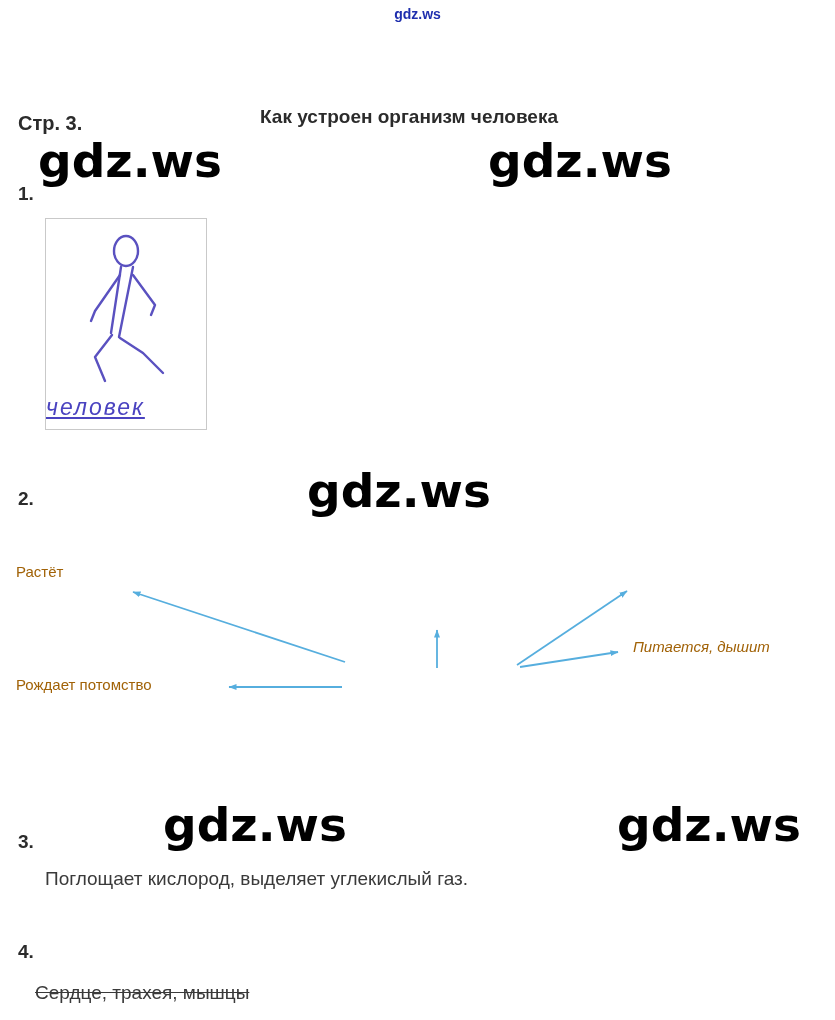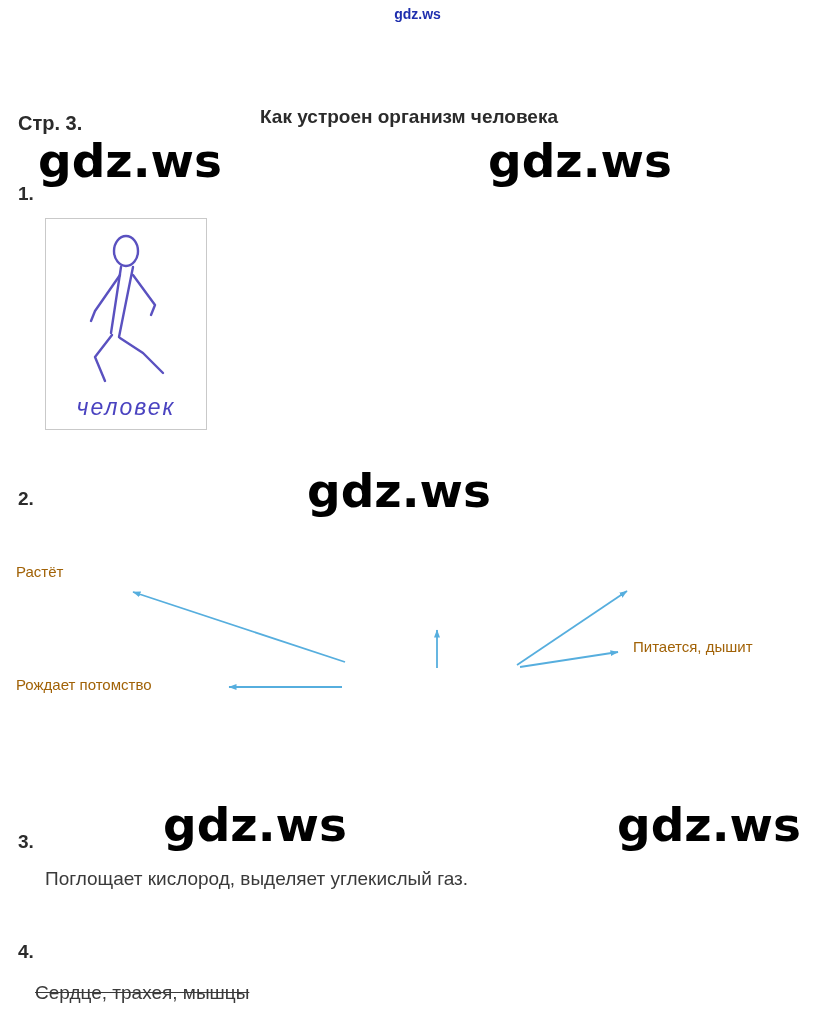--- a/index.html
+++ b/index.html
@@ -55,25 +55,26 @@
     left: 45px; top: 218px;
     width: 162px; height: 212px;
     border: 1px solid #c9c9c9;
     box-sizing: border-box;
     background: #ffffff;
   }
   .figure-frame svg { display: block; margin: 6px auto 0 auto; }
   .figure-caption {
     position: absolute;
     bottom: 8px; left: 0; right: 0;
-    text-align: center;
+    text-align: left;
     font-style: italic;
     font-size: 23px;
     letter-spacing: 2px;
     color: #4a43c0;
+    text-decoration: underline;
   }
   .dia-text {
     font-size: 15px;
     color: #a16207;
     white-space: nowrap;
   }
   .dia-top {
     left: 328px; top: 522px;
     width: 240px;
     text-align: center;
@@ -135,21 +136,21 @@
     </svg>
     <div class="figure-caption">человек</div>
   </div>
 
   <div class="abs task-num" style="left:18px; top:488px;">2.</div>
 
   <div class="abs wm" style="left:307px; top:463px;">gdz.ws</div>
 
 
   <div class="abs dia-text" style="left:16px; top:563px;">Растёт</div>
-  <div class="abs dia-text" style="left:633px; top:638px;">Питается, дышит</div>
+  <div class="abs dia-text" style="left:633px; top:638px;font-style:italic;">Питается, дышит</div>
   <div class="abs dia-text" style="left:16px; top:676px;">Рождает потомство</div>
 
 
   <svg class="abs arrows-layer" viewBox="0 0 835 240">
     <defs>
       <marker id="arw" markerWidth="10" markerHeight="8" refX="7.5" refY="3" orient="auto" markerUnits="userSpaceOnUse">
         <path d="M0,0 L8,3 L0,6 Z" fill="#56aede"></path>
       </marker>
     </defs>
     <g stroke="#56aede" stroke-width="1.8" fill="none">

